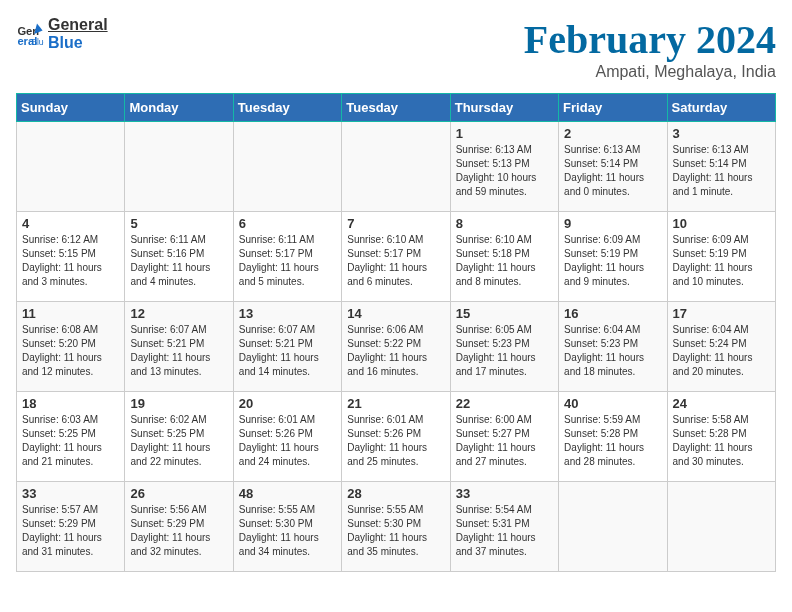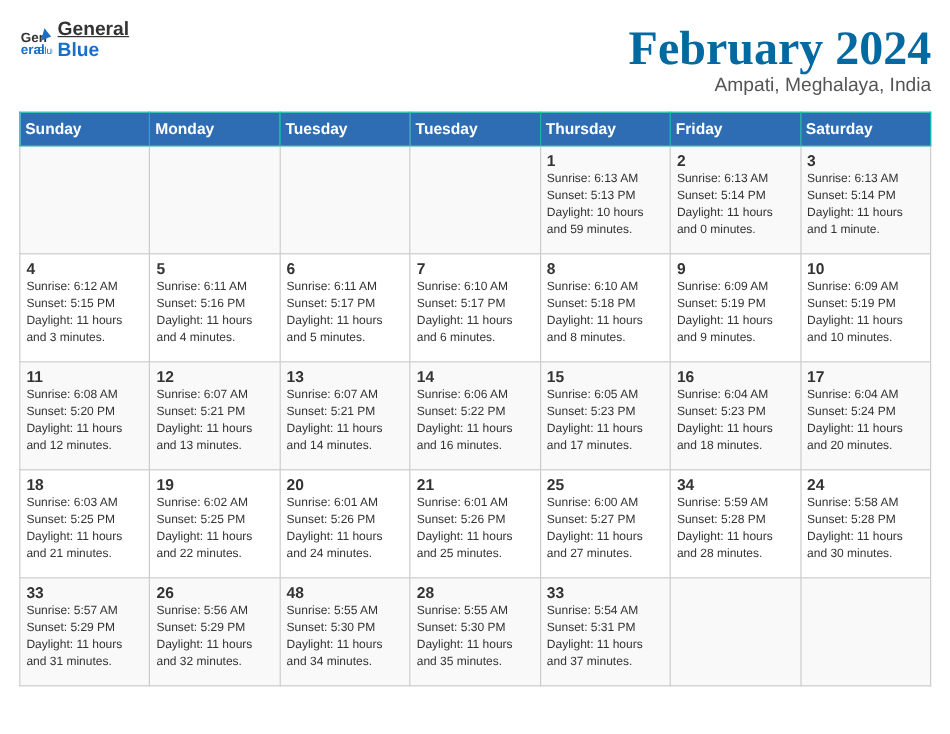--- a/index.html
+++ b/index.html
@@ -204,25 +204,25 @@
         </td>
         <td>
           <span class="day-num">20</span>
           <div class="day-info">Sunrise: 6:01 AM<br>Sunset: 5:26 PM<br>Daylight: 11 hours and 24 minutes.</div>
         </td>
         <td>
           <span class="day-num">21</span>
           <div class="day-info">Sunrise: 6:01 AM<br>Sunset: 5:26 PM<br>Daylight: 11 hours and 25 minutes.</div>
         </td>
         <td>
-          <span class="day-num">25</span>
+          <span class="day-num">22</span>
           <div class="day-info">Sunrise: 6:00 AM<br>Sunset: 5:27 PM<br>Daylight: 11 hours and 27 minutes.</div>
         </td>
         <td>
-          <span class="day-num">34</span>
+          <span class="day-num">40</span>
           <div class="day-info">Sunrise: 5:59 AM<br>Sunset: 5:28 PM<br>Daylight: 11 hours and 28 minutes.</div>
         </td>
         <td>
           <span class="day-num">24</span>
           <div class="day-info">Sunrise: 5:58 AM<br>Sunset: 5:28 PM<br>Daylight: 11 hours and 30 minutes.</div>
         </td>
       </tr>
       <tr>
         <td>
           <span class="day-num">33</span>

